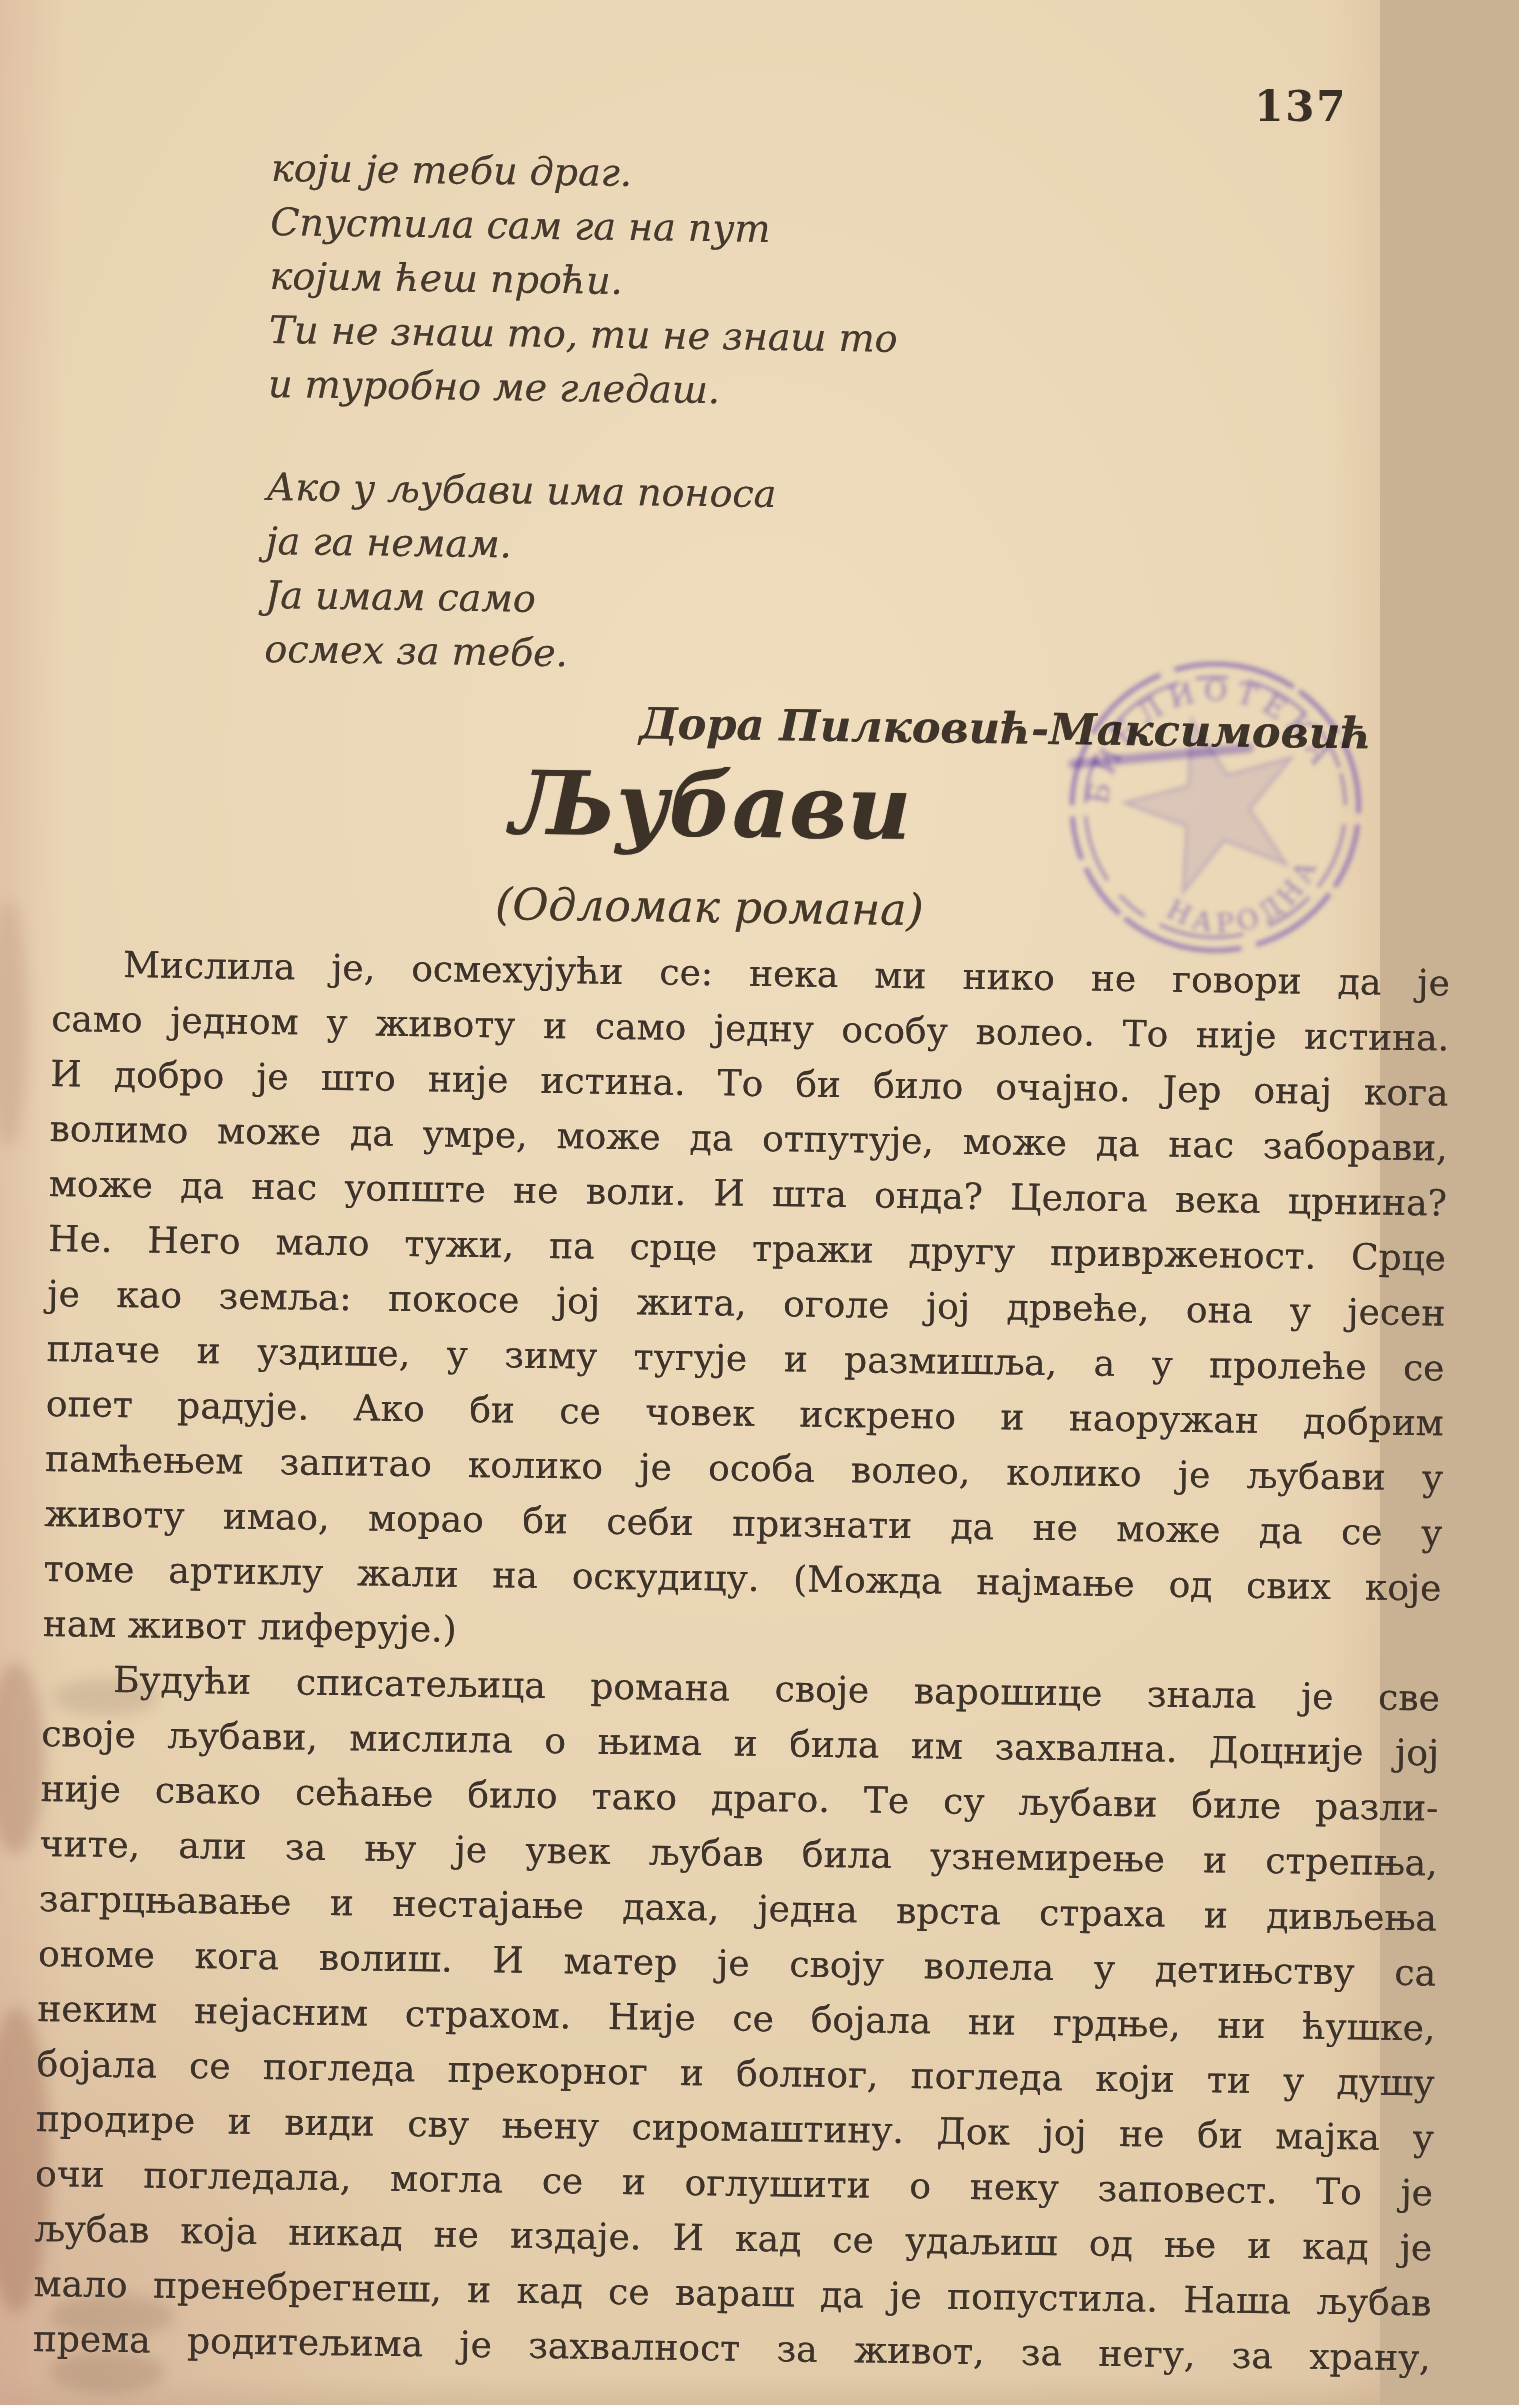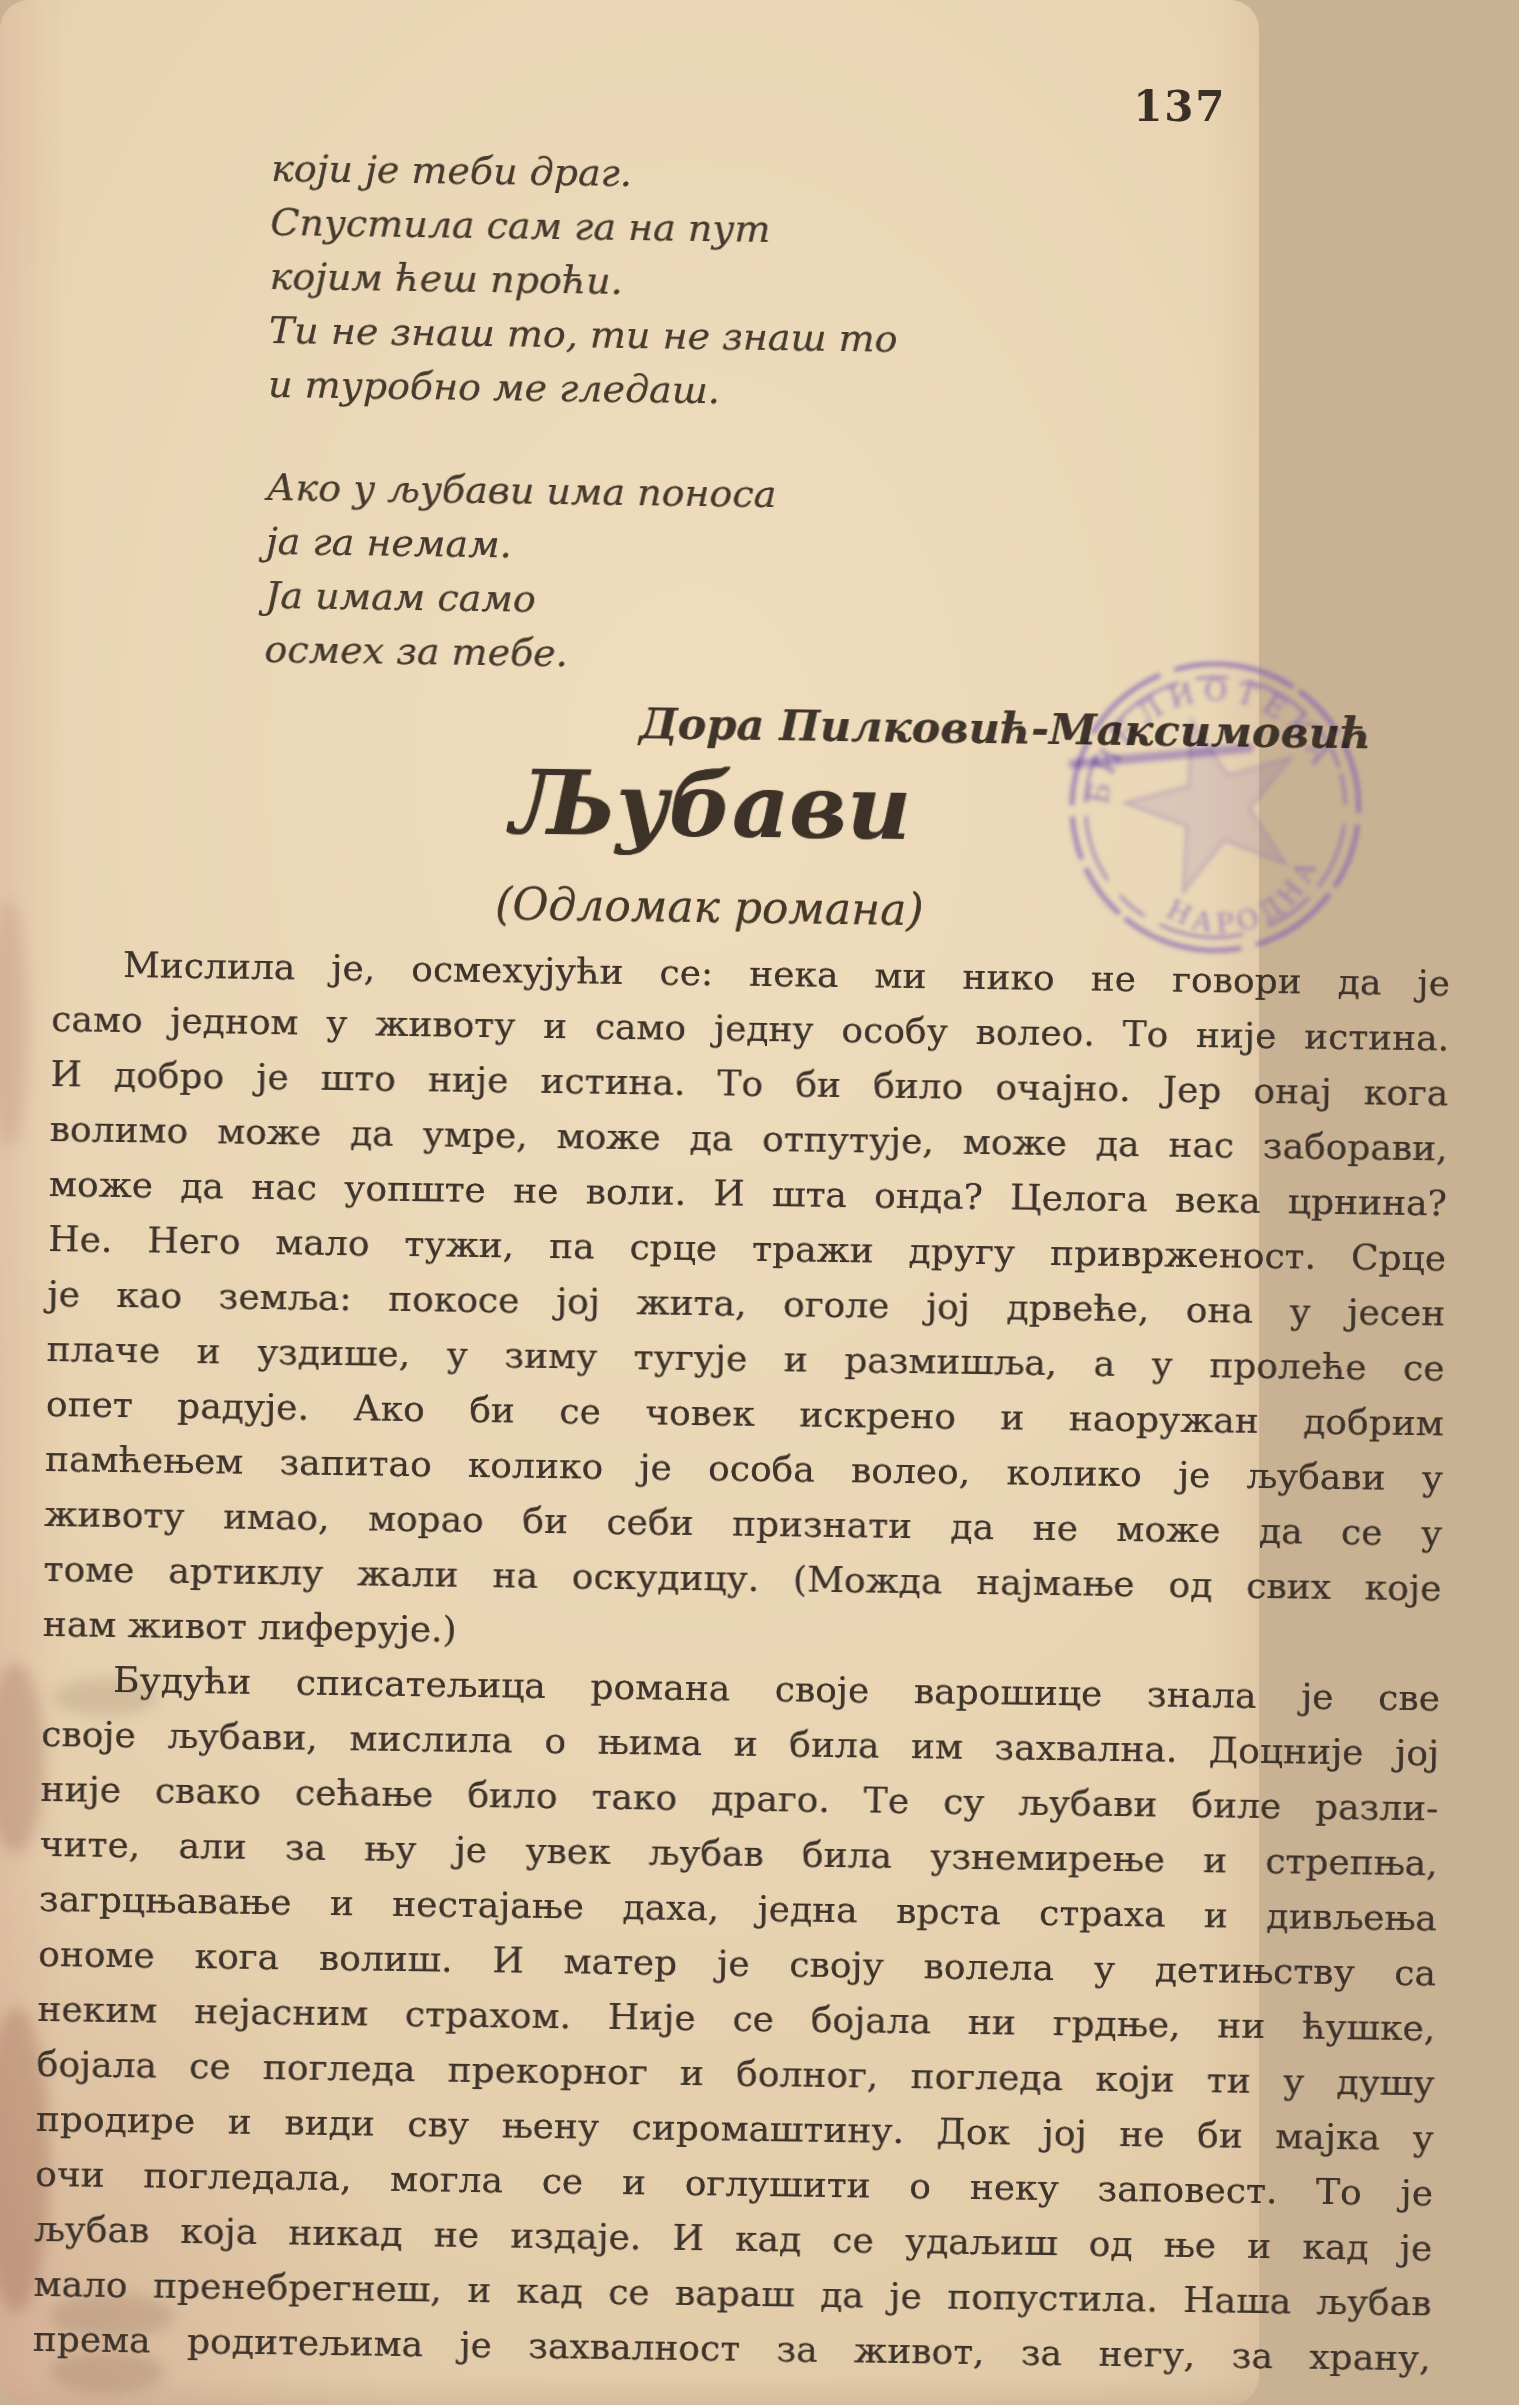--- a/index.html
+++ b/index.html
@@ -1,25 +1,24 @@
 <!DOCTYPE html>
 <html><head>
 <meta charset="utf-8">
 <style>
   html,body{margin:0;padding:0;}
   body{width:1520px;height:2405px;overflow:hidden;background:#c9b294;}
   .page{
-    position:absolute;left:0;top:0;width:1259px;height:2405px;
+    position:absolute;left:0;top:0;width:1380px;height:2405px;
     background:
       radial-gradient(45% 30% at 0% 98%, rgba(198,148,130,0.35), rgba(198,148,130,0) 70%),
       linear-gradient(90deg, rgba(213,166,146,0.38), rgba(213,166,146,0) 67px),
       linear-gradient(270deg, rgba(205,170,140,0.25), rgba(205,170,140,0) 57px),
       linear-gradient(0deg, rgba(120,90,70,0.12), rgba(120,90,70,0) 29px),
       radial-gradient(120% 90% at 55% 32%, #efddbe 0%, #e9d5b4 45%, #e2cba9 75%, #d9c0a2 100%);
-    border-radius: 29px;
   }
   .scan{position:absolute;inset:0;transform:rotate(0.8deg);transform-origin:57px 38px;}
   .pagenum{
     position:absolute;top:82px;right:32.5px;
     font:bold 42px "DejaVu Serif", serif;color:#3a3026;letter-spacing:1.9px;
   }
   .poem{position:absolute;left:273px;}
   .stanza1{top:143px;}
   .stanza2{top:462px;}
   .pline{

